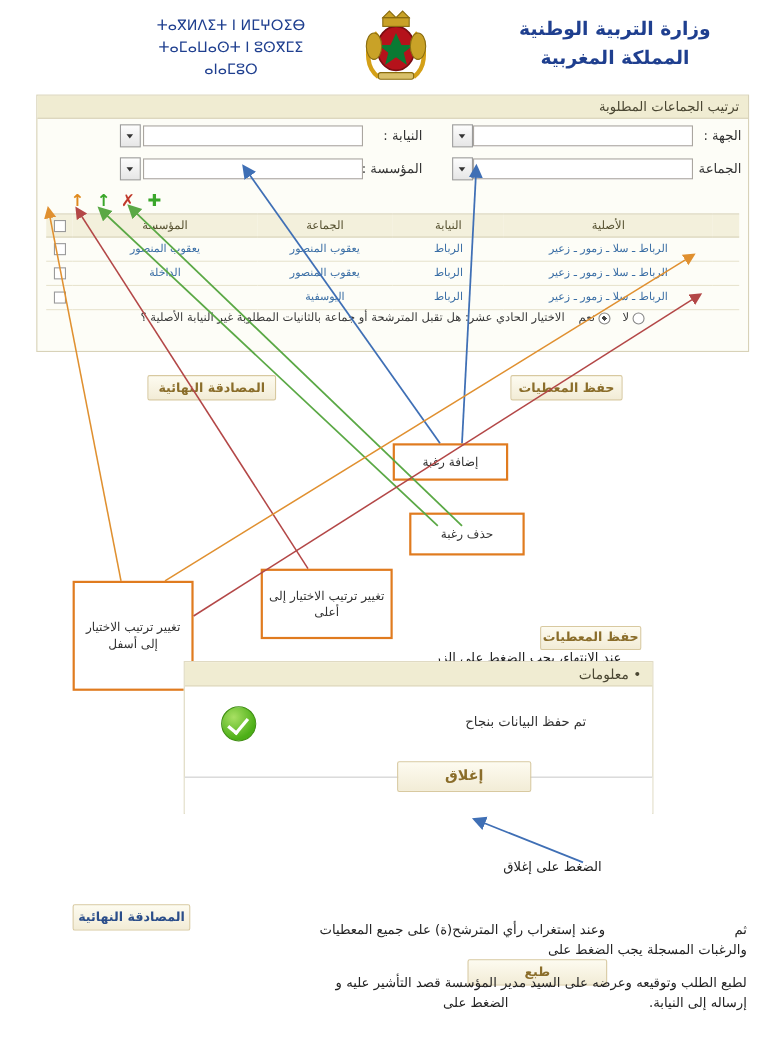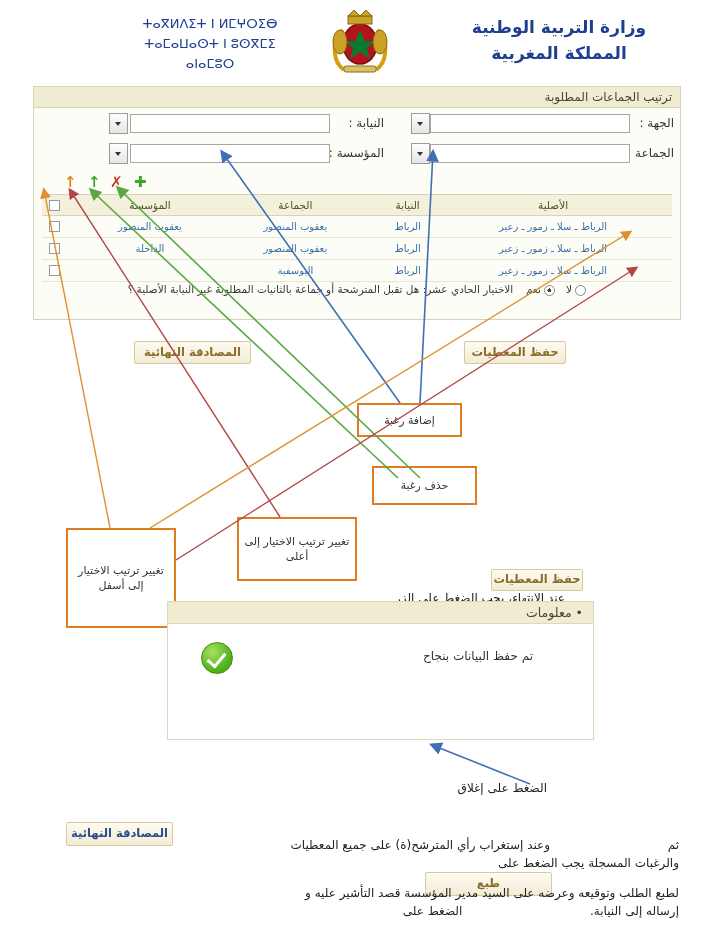--- a/index.html
+++ b/index.html
@@ -250,20 +250,23 @@
 
 <div class="btn" style="left:491px;top:569px;width:90px;height:20px;line-height:19px;">حفظ المعطيات</div>
 <div class="para" style="right:142px;top:589px;width:380px;">عند الإنتهاء، يجب الضغط على الزر</div>
 
 <div id="info-dialog">
   <div id="info-title">• معلومات</div>
   <div id="info-body">
     <div id="ok-circle"></div>
     <div id="info-msg">تم حفظ البيانات بنجاح</div>
   </div>
+  <div id="info-footer">
+    <div class="btn" style="left:193px;top:-15px;width:120px;height:26px;line-height:25px;font-size:13px;">إغلاق</div>
+  </div>
 </div>
 
 <div class="para" style="right:160px;top:779px;width:160px;">الضغط على إغلاق</div>
 
 <div class="btn" style="left:66px;top:822px;width:105px;height:22px;line-height:21px;color:#2a4d8a;">المصادقة النهائية</div>
 <div class="para" style="right:28px;top:836px;width:430px;">
   <span>ثم</span>
   <span style="display:inline-block;width:110px"></span>
   <span>وعند إستغراب رأي المترشح(ة) على جميع المعطيات والرغبات المسجلة يجب الضغط على</span>
 </div>

